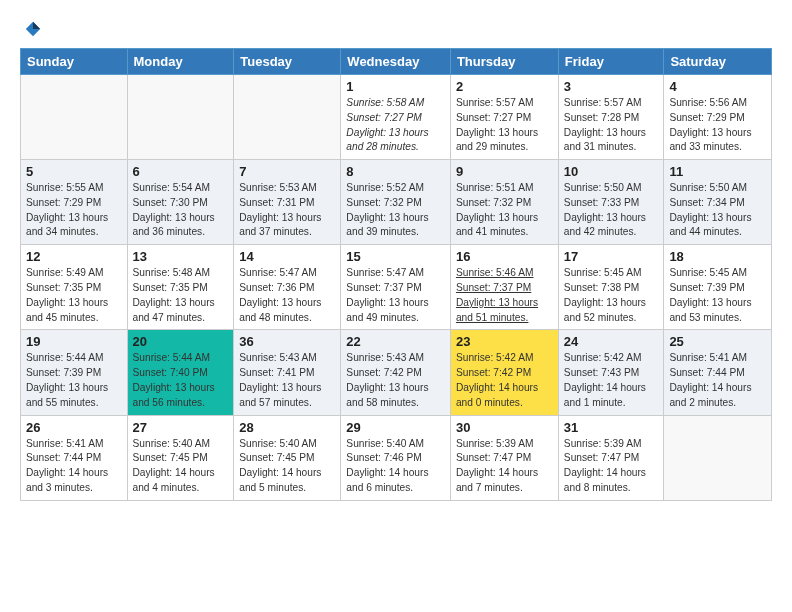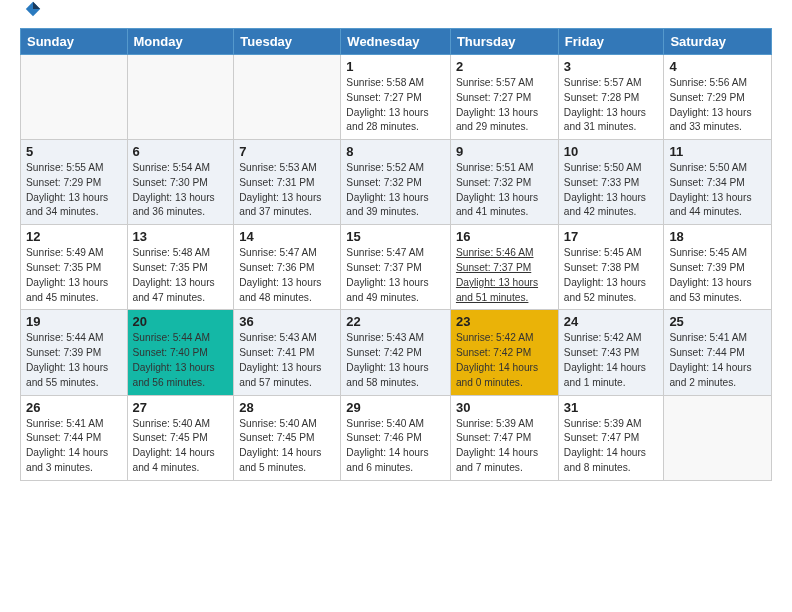--- a/index.html
+++ b/index.html
@@ -4,21 +4,21 @@
   <style>
     * { box-sizing: border-box; margin: 0; padding: 0; }
     body {
       font-family: Arial, sans-serif;
       background: #fff;
       width: 792px;
       min-height: 612px;
     }
     .page {
       width: 792px;
-      padding: 0 20px 16px 20px;
+      padding: 20px 20px 16px 20px;
     }
     .header {
       display: flex;
       justify-content: space-between;
       align-items: flex-start;
       margin-bottom: 10px;
     }
     .logo {
       display: flex;
       flex-direction: column;
@@ -136,21 +136,21 @@
           <th>Saturday</th>
         </tr>
     </thead>
     <tbody id="calendar-body">
     <tr>
           <td class="empty-cell"></td>
           <td class="empty-cell"></td>
           <td class="empty-cell"></td>
           <td>
             <span class="day-number">1</span>
-            <div class="day-info" style="white-space: pre-line;">Sunrise: 5:58 AM
+            <div class="day-info" style="white-space: pre-line; font-style: italic;">Sunrise: 5:58 AM
 Sunset: 7:27 PM
 Daylight: 13 hours
 and 28 minutes.</div>
           </td>
           <td>
             <span class="day-number">2</span>
             <div class="day-info" style="white-space: pre-line;">Sunrise: 5:57 AM
 Sunset: 7:27 PM
 Daylight: 13 hours
 and 29 minutes.</div>
@@ -294,21 +294,21 @@
 Daylight: 13 hours
 and 57 minutes.</div>
           </td>
           <td style="background: rgb(238, 242, 247); margin-left: 42px;">
             <span class="day-number">22</span>
             <div class="day-info" style="white-space: pre-line;">Sunrise: 5:43 AM
 Sunset: 7:42 PM
 Daylight: 13 hours
 and 58 minutes.</div>
           </td>
-          <td style="background: #eab308;">
+          <td style="background: #fde047;">
             <span class="day-number">23</span>
             <div class="day-info" style="white-space: pre-line;">Sunrise: 5:42 AM
 Sunset: 7:42 PM
 Daylight: 14 hours
 and 0 minutes.</div>
           </td>
           <td style="background: rgb(238, 242, 247); margin-top: 11px;">
             <span class="day-number">24</span>
             <div class="day-info" style="white-space: pre-line;">Sunrise: 5:42 AM
 Sunset: 7:43 PM

